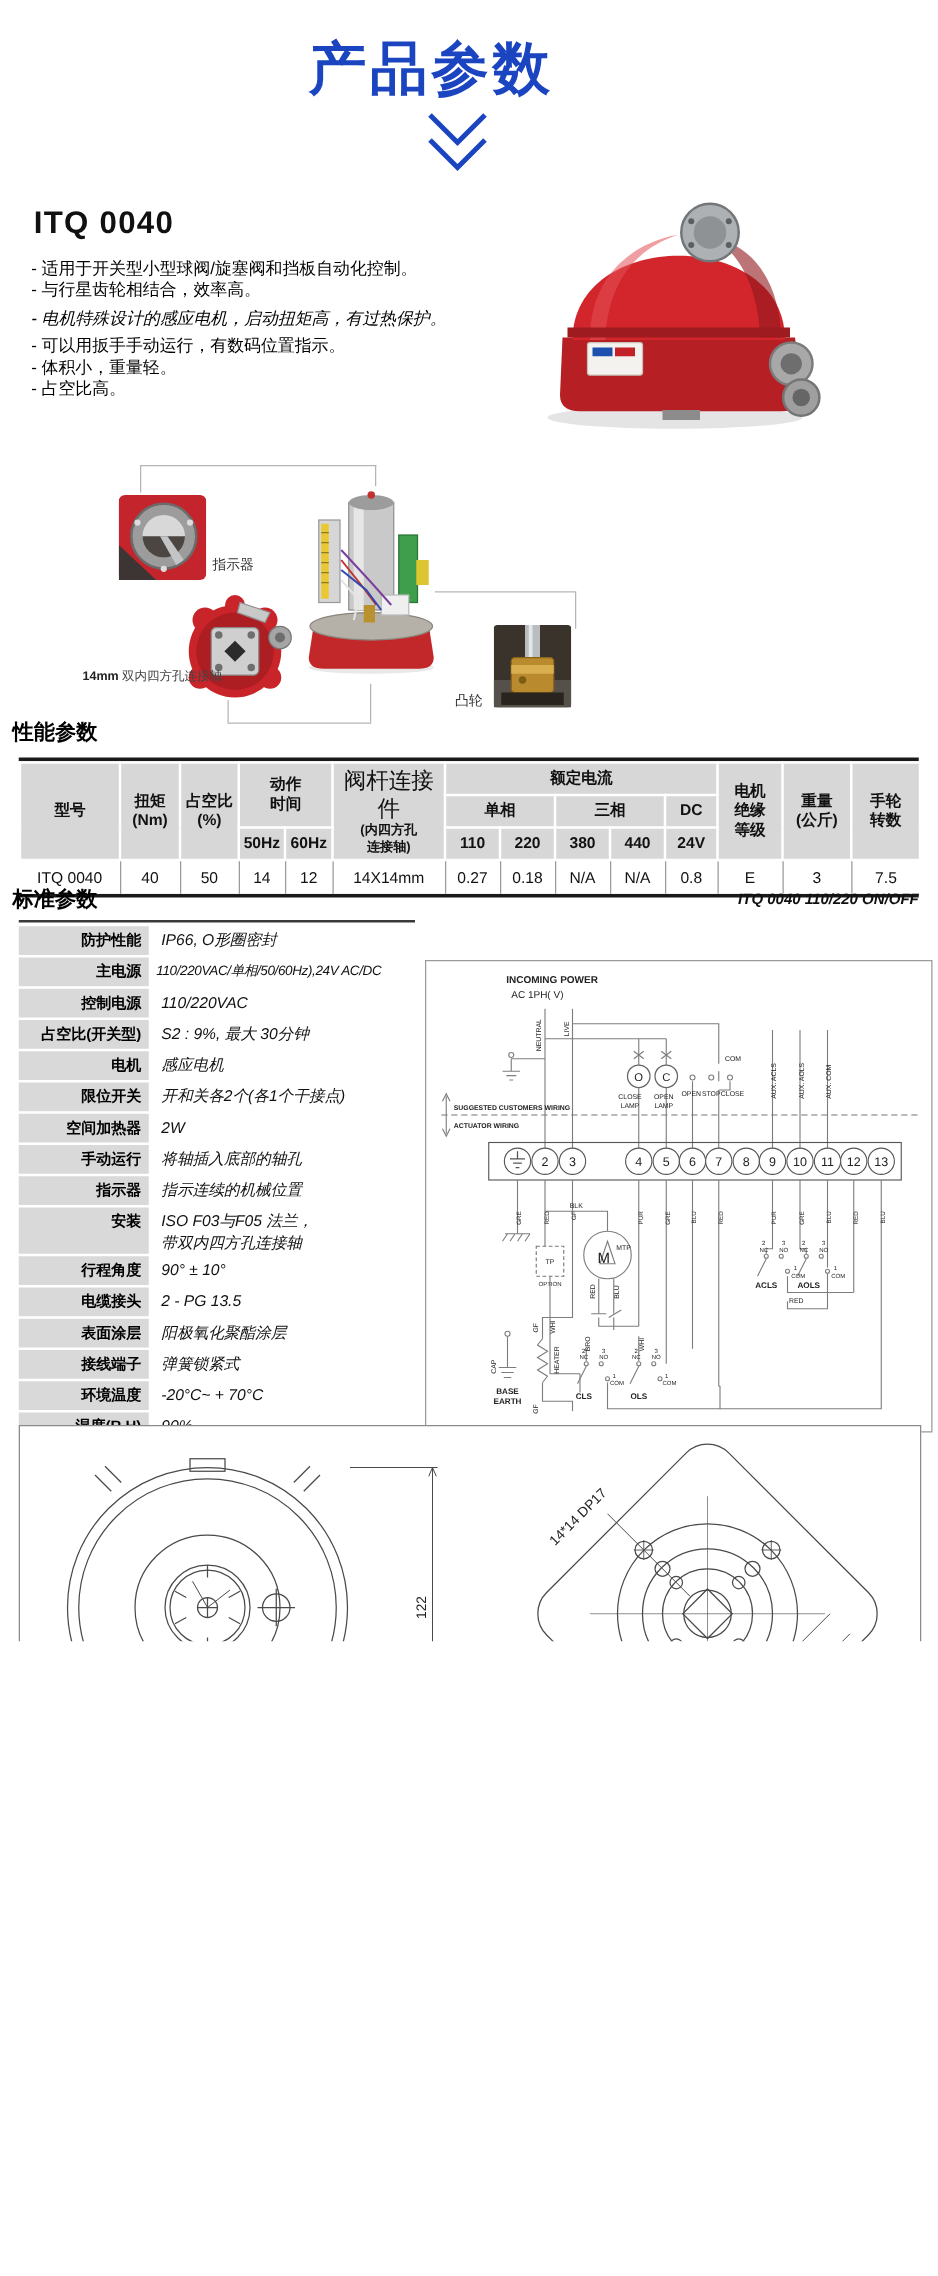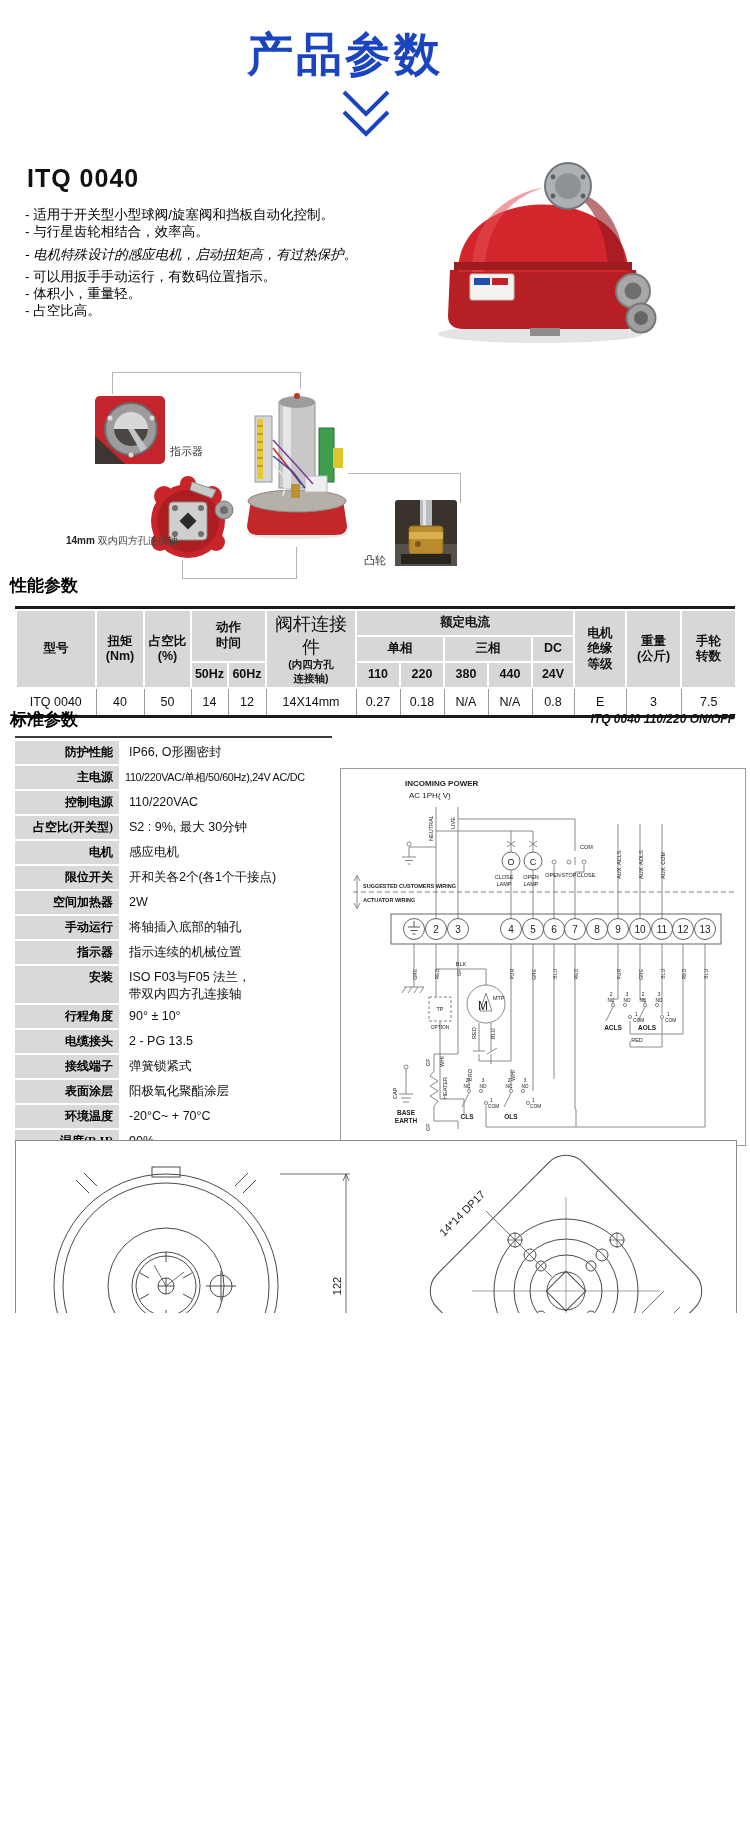--- a/index.html
+++ b/index.html
@@ -38,22 +38,22 @@
   table.perf td { font-size: 12.5px; text-align: center; padding: 6px 0; border-left: 1px solid #9a9a9a; background: #fff; }
   table.perf td:first-child { border-left: none; }
   .pre { white-space: pre-line; }
   .stem-main { font-size: 18px; font-weight: normal; }
   .stem-sub { font-size: 10.5px; font-weight: bold; white-space: pre-line; line-height: 1.3; }
 
   
   .std { position: absolute; top: 736px; left: 15px; width: 317px; border-top: 2px solid #3a3a3a; padding-top: 3px; }
   .srow { display: flex; margin-bottom: 2px; }
   .slabel { width: 104px; flex: none; background: #d9d9d9; font-weight: bold; font-size: 12px;
-            text-align: right; padding: 3px 6px 3px 0; color: #000; font-family: Liberation Serif, serif; }
-  .sval { flex: 1; font-size: 12.5px; padding: 3px 0 0 10px; white-space: pre-line; line-height: 17px; }
+            text-align: right; padding: 3px 6px 3px 0; color: #000; }
+  .sval { flex: 1; font-size: 12.5px; padding: 3px 0 0 10px; white-space: pre-line; line-height: 17px; font-style: italic; }
   .sval.small { font-size: 10.8px; letter-spacing: -0.3px; padding-left: 6px; }
 
   
   .wiring-box { position: absolute; top: 740px; left: 340px; width: 406px; height: 378px;
                 border: 1px solid #9a9a9a; background: #fff; margin-top: 28px; }
   .wiring-box svg { display: block; }
 
   
   .draw-box { position: absolute; top: 1140px; left: 15px; width: 722px; height: 665px;
               border: 1.5px solid #8a8a8a; background: #fff; }
@@ -323,26 +323,26 @@
       </div>
     <div class="srow">
         <div class="slabel">行程角度</div>
         <div class="sval">90° ± 10°</div>
       </div>
     <div class="srow">
         <div class="slabel">电缆接头</div>
         <div class="sval">2 - PG 13.5</div>
       </div>
     <div class="srow">
+        <div class="slabel">表面涂层</div>
+        <div class="sval">阳极氧化聚酯涂层</div>
+      </div>
+    <div class="srow">
         <div class="slabel">接线端子</div>
         <div class="sval">弹簧锁紧式</div>
-      </div>
-    <div class="srow">
-        <div class="slabel">表面涂层</div>
-        <div class="sval">阳极氧化聚酯涂层</div>
       </div>
     <div class="srow">
         <div class="slabel">环境温度</div>
         <div class="sval">-20°C~ + 70°C</div>
       </div>
     <div class="srow">
         <div class="slabel">湿度(R.H)</div>
         <div class="sval">90%</div>
       </div>
   </div>

